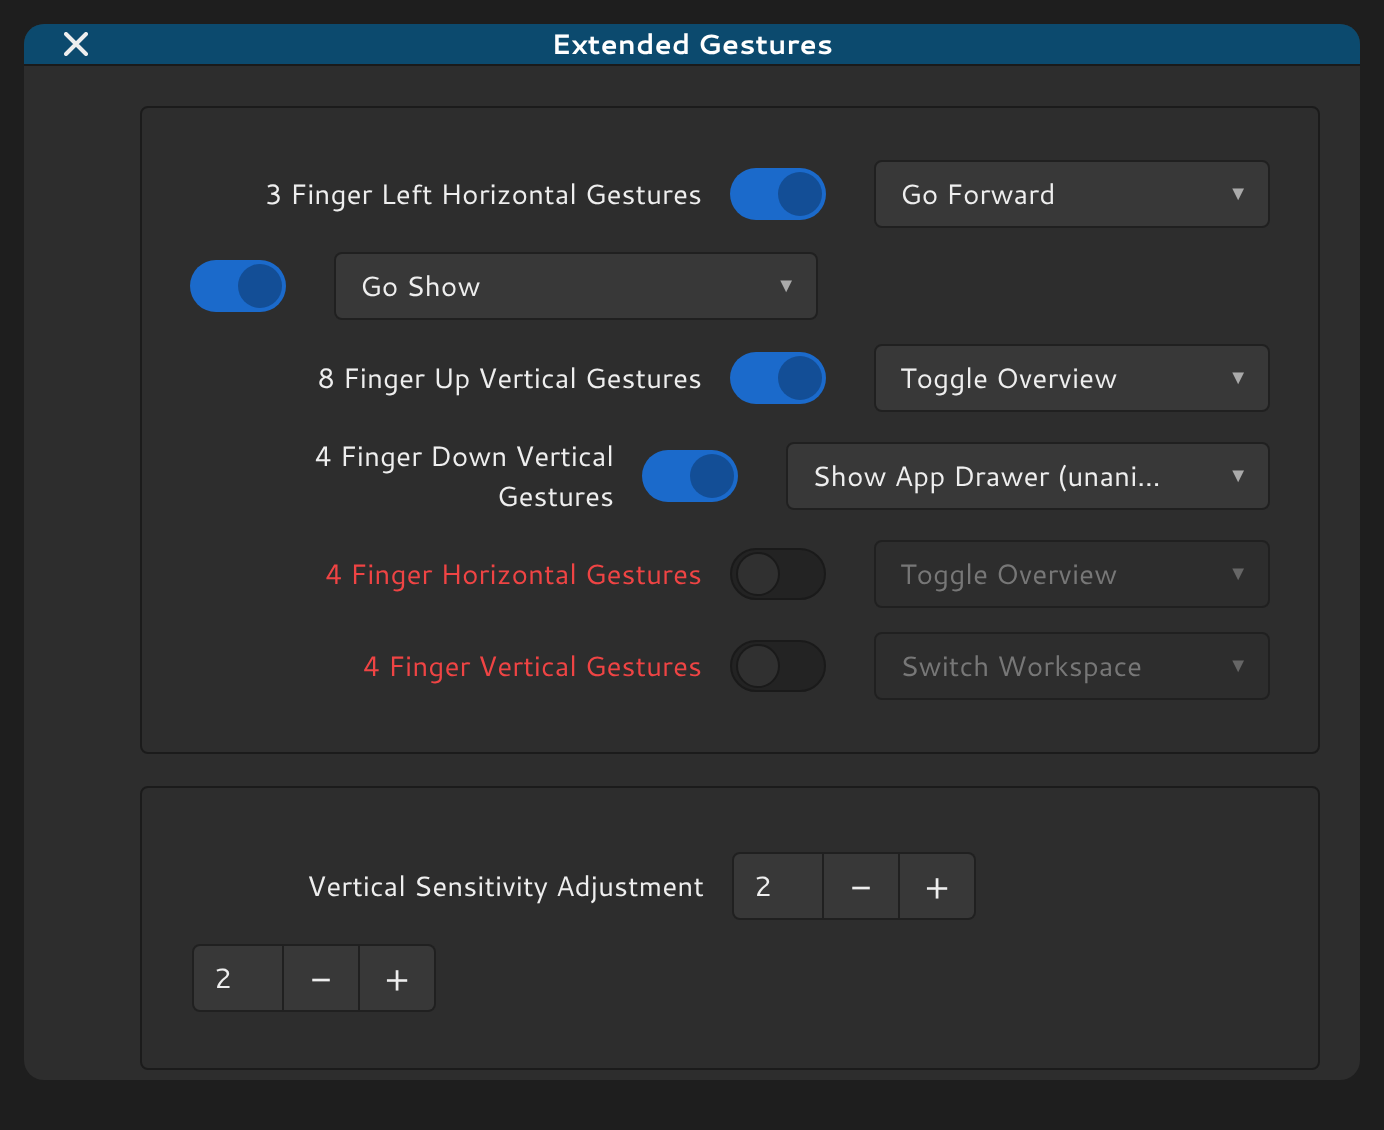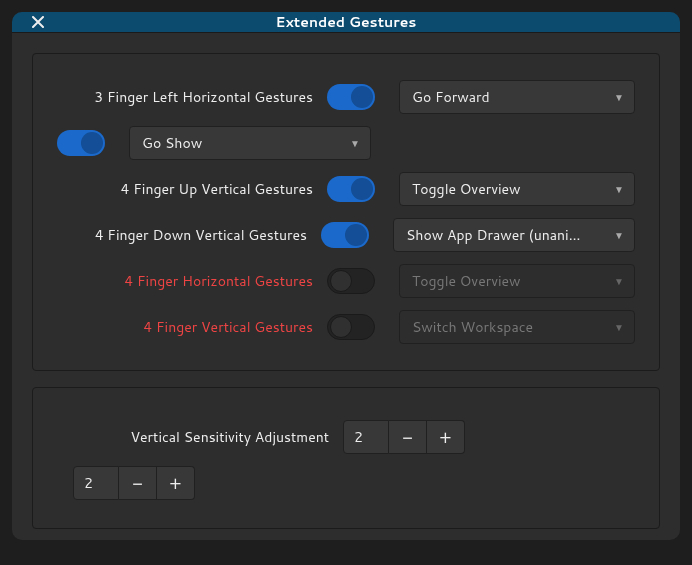--- a/index.html
+++ b/index.html
@@ -53,20 +53,21 @@
       padding: 20px;
       display: flex;
       flex-direction: column;
       gap: 16px;
     }
     .panel {
       border: 1px solid #1b1b1b;
       border-radius: 4px;
       background: #2d2d2d;
       padding: 26px 24px;
+      margin-left: 38px;
     }
     .row {
       display: flex;
       align-items: center;
       margin-bottom: 12px;
     }
     .row:last-child {
       margin-bottom: 0;
     }
     .row-label {
@@ -172,21 +173,21 @@
       font-size: 18px;
       display: flex;
       align-items: center;
       justify-content: center;
       cursor: pointer;
     }
     .stepper-btn:last-child {
       border-radius: 0 4px 4px 0;
     }
     .panel2 {
-      padding: 32px 24px 28px 40px;
+      padding: 32px 24px 28px 25px;
     }
   </style>
 </head>
 <body>
 
 <div class="window">
   <div class="titlebar">
     <div class="close-btn">
       <svg width="12" height="12" viewBox="0 0 12 12">
         <path d="M1 1 L11 11 M11 1 L1 11" stroke="#eee" stroke-width="2" stroke-linecap="round"></path>
@@ -214,21 +215,21 @@
         <div class="toggle on">
             <div class="toggle-knob"></div>
           </div>
         <div class="dropdown">
           <span class="dropdown-text">Go Show</span>
           <span class="dropdown-arrow">▼</span>
         </div>
       </div>
 
       <div class="row">
-        <div class="row-label">4 Finger Up Vertical Gestures</div>
+        <div class="row-label">8 Finger Up Vertical Gestures</div>
         <div class="toggle on">
             <div class="toggle-knob"></div>
           </div>
         <div class="dropdown">
           <span class="dropdown-text">Toggle Overview</span>
           <span class="dropdown-arrow">▼</span>
         </div>
       </div>
 
       <div class="row">

